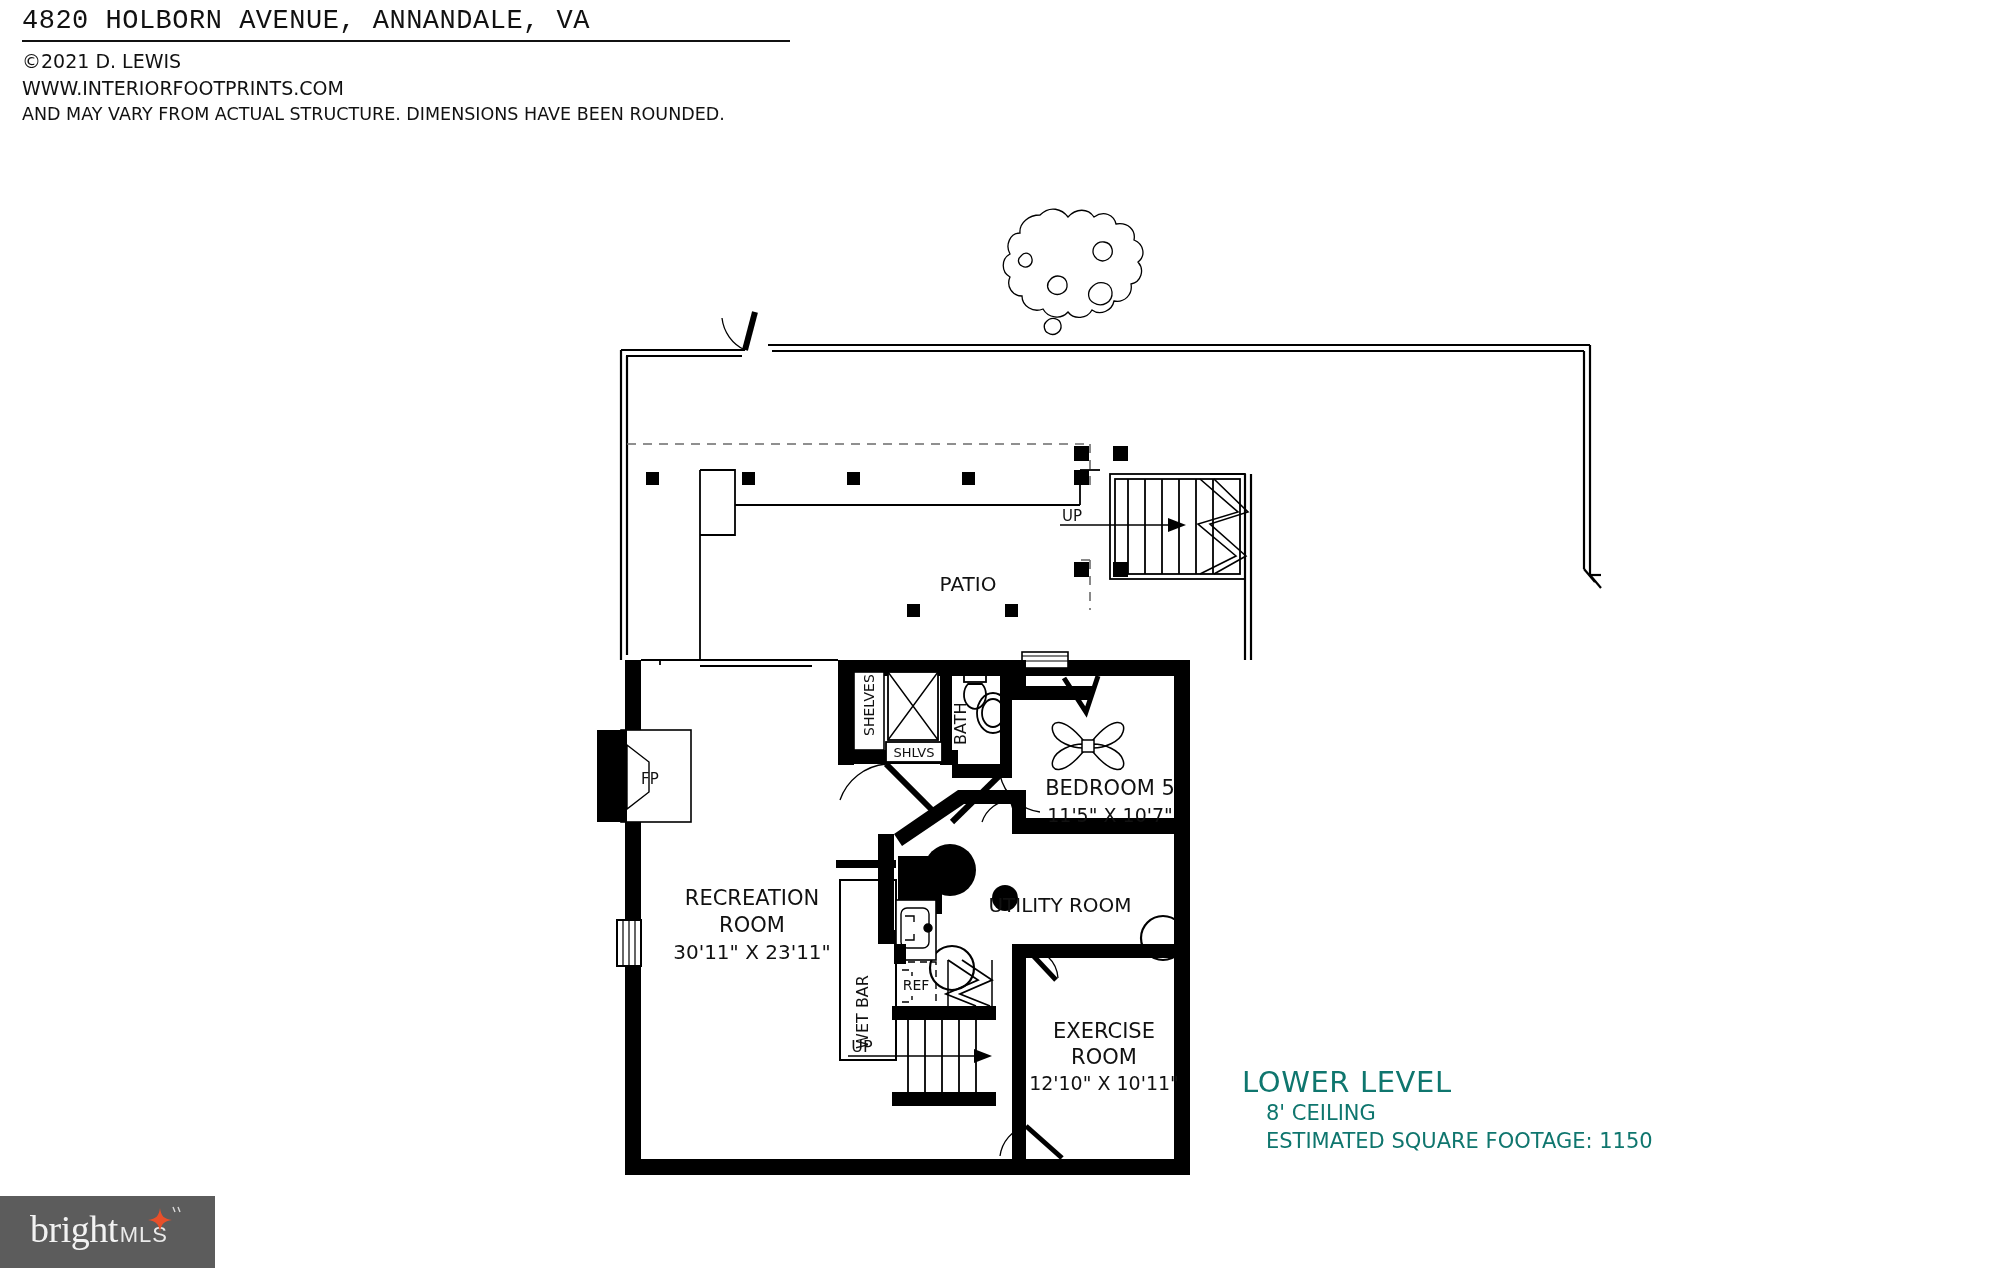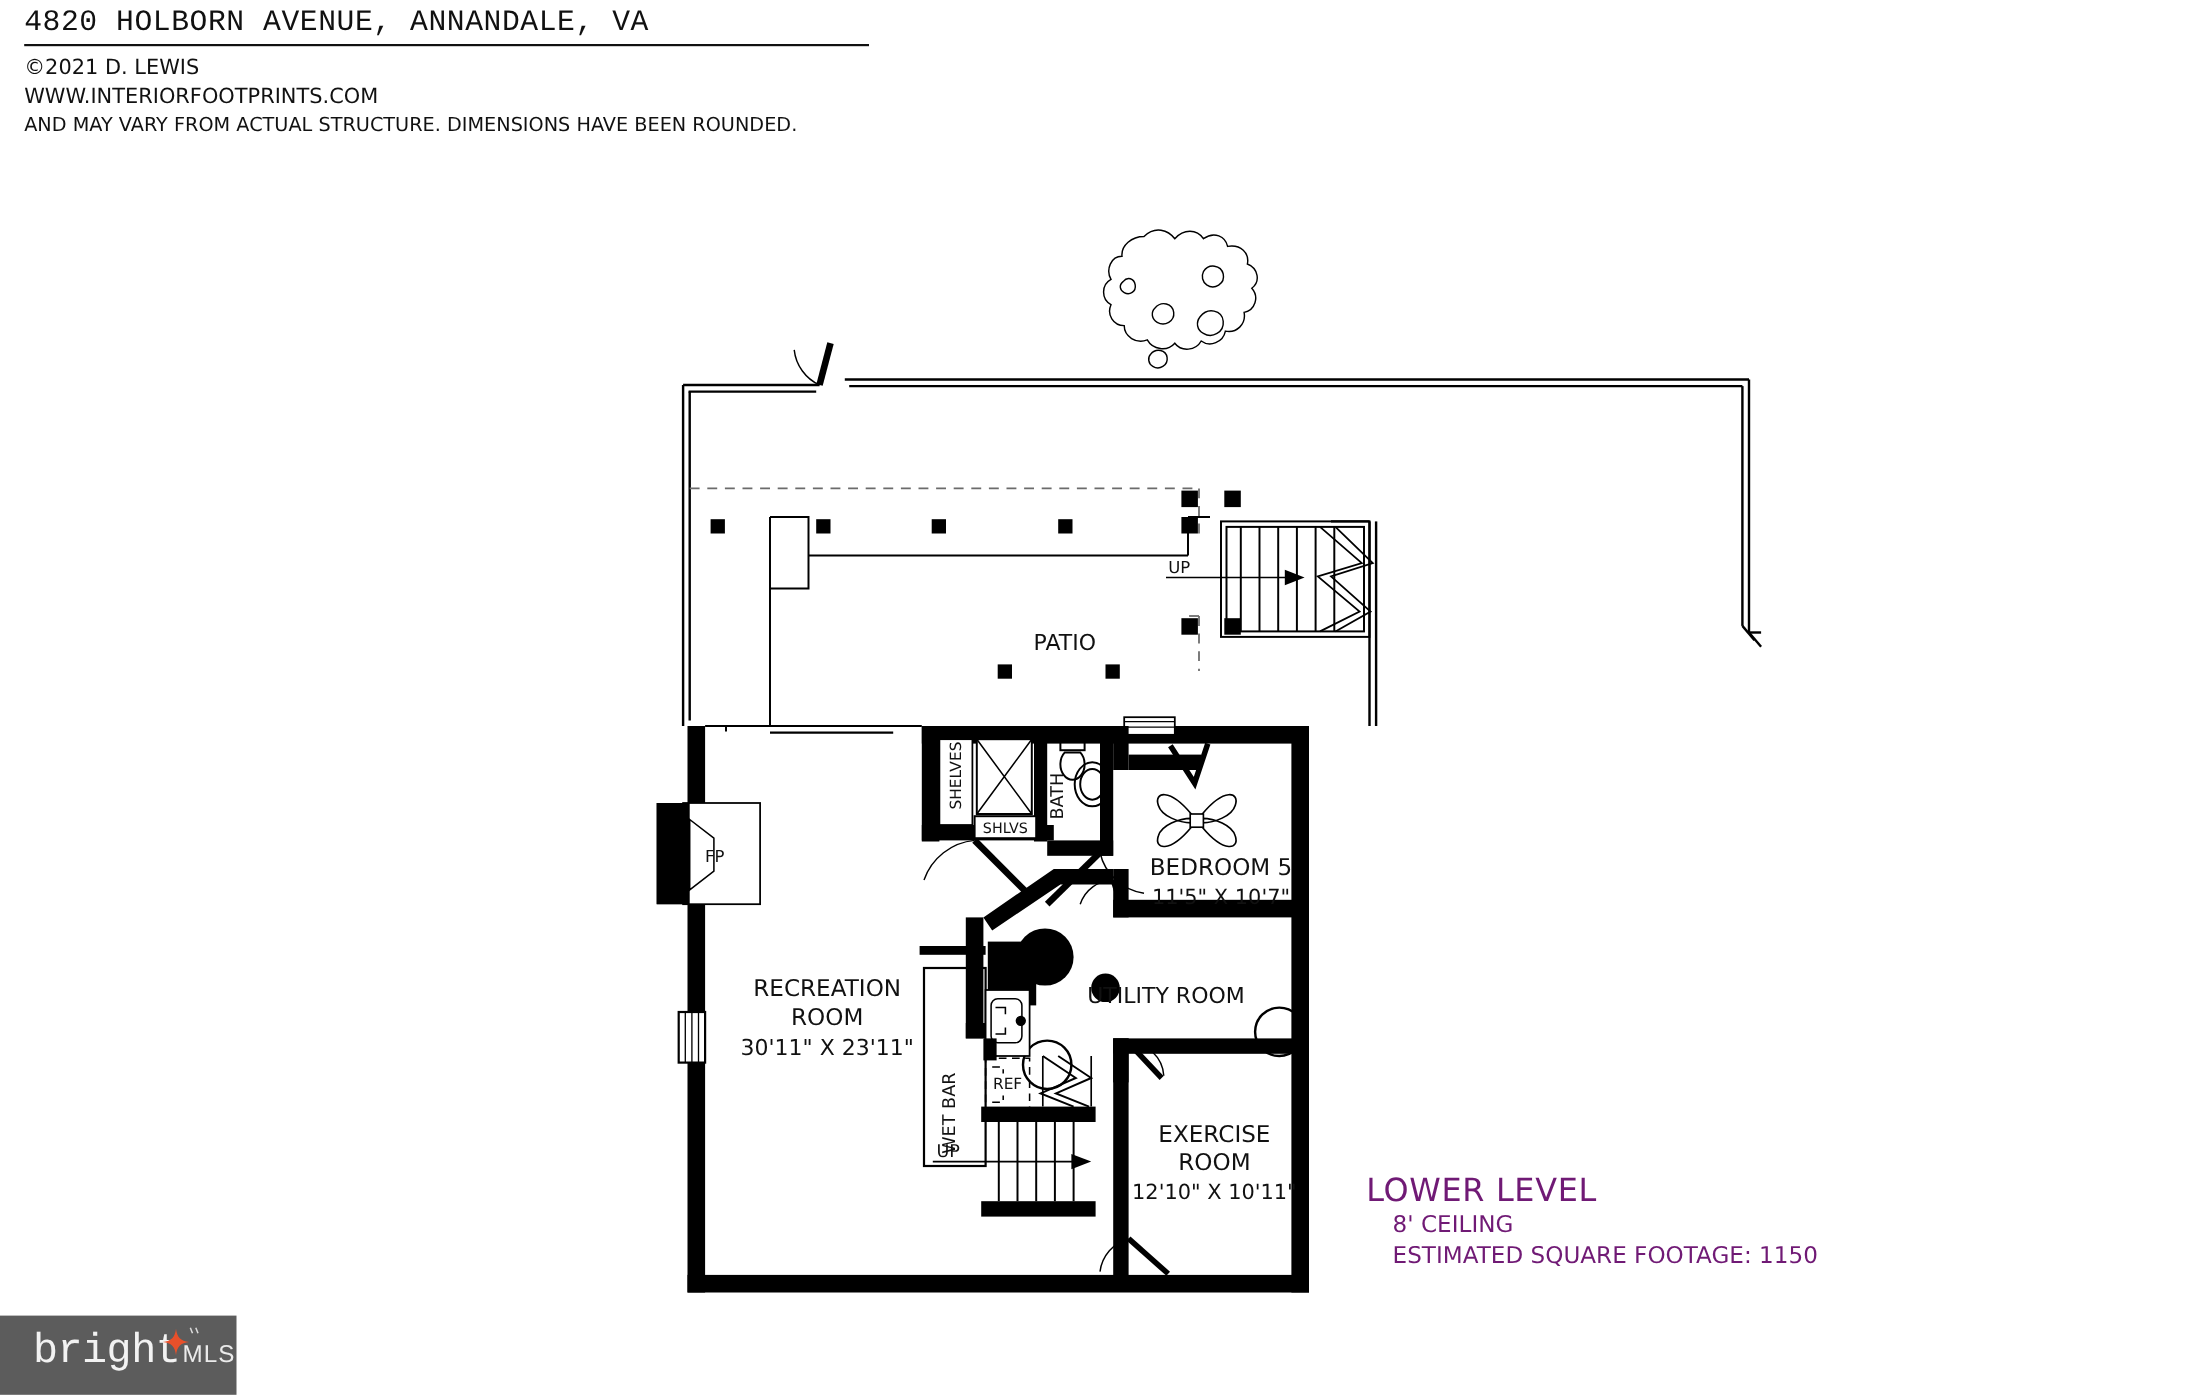--- a/index.html
+++ b/index.html
@@ -17,34 +17,34 @@
   }
   #title-rule{border-bottom:2px solid #111;width:768px;margin-bottom:6px;}
   .meta{font-size:19px;color:#111;line-height:1.42;white-space:nowrap;}
   .meta.small{font-size:17.5px;}
   #sqft-total{
     margin-top:22px;font-size:25px;color:#111;letter-spacing:.4px;white-space:nowrap;
   }
   
   #plan{position:absolute;left:0;top:0;width:2000px;height:1268px;}
   
-  #legend{position:absolute;left:1242px;top:1065px;color:#701a75;}
+  #legend{position:absolute;left:1242px;top:1065px;color:#0f766e;}
   #legend .ll-title{font-size:29px;letter-spacing:.6px;line-height:1.18;}
   #legend .ll-sub{font-size:21px;line-height:1.34;margin-left:24px;}
   
   #brightmls{
     position:absolute;left:0px;top:1196px;width:215px;height:72px;
     background:#5c5c5c;
   }
   #bm-inner{
     position:absolute;left:30px;top:14px;
     display:flex;align-items:baseline;
   }
   #bm-bright{
-    font-family:Liberation Mono, monospace;
+    font-family:Liberation Serif, serif;
     font-size:38px;color:#f2f2f2;letter-spacing:-0.5px;line-height:1;
   }
   #bm-mls{
     font-family:Liberation Sans, sans-serif;
     font-size:22px;color:#eaeaea;letter-spacing:1px;margin-left:2px;line-height:1;
   }
   #bm-star{position:absolute;left:148px;top:12px;width:24px;height:24px;}
   #bm-tick{position:absolute;left:172px;top:10px;width:10px;height:8px;}
 </style>
 </head>

